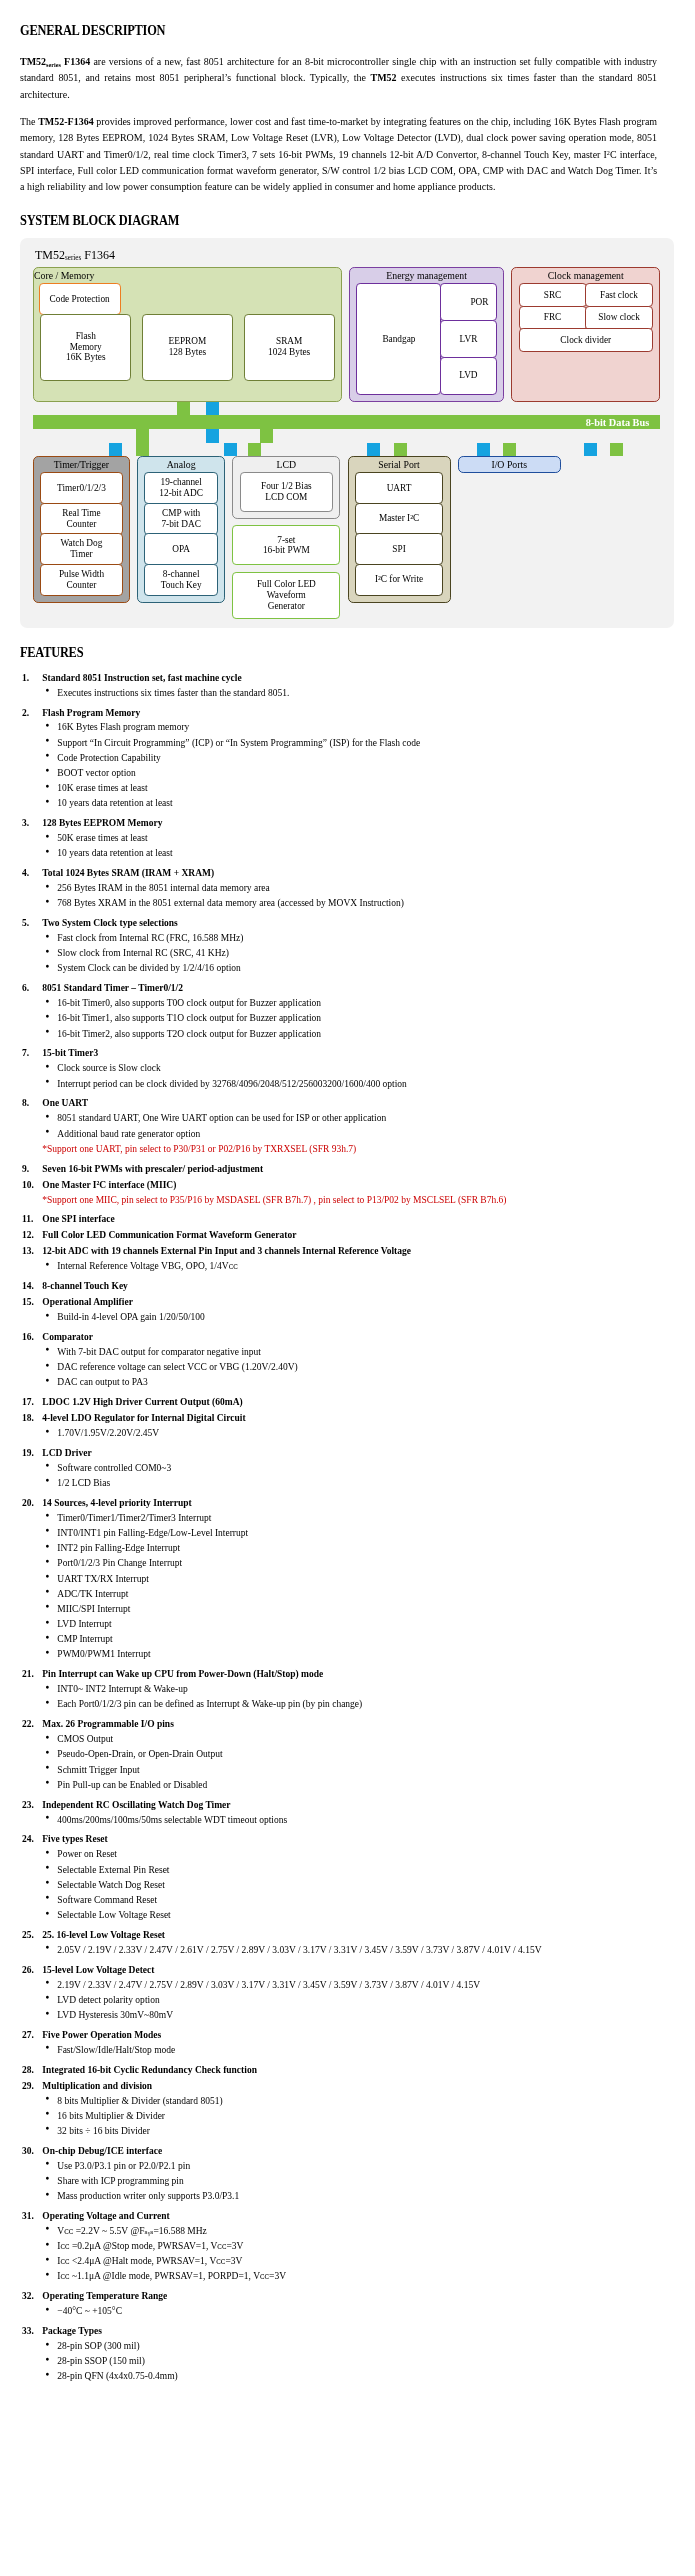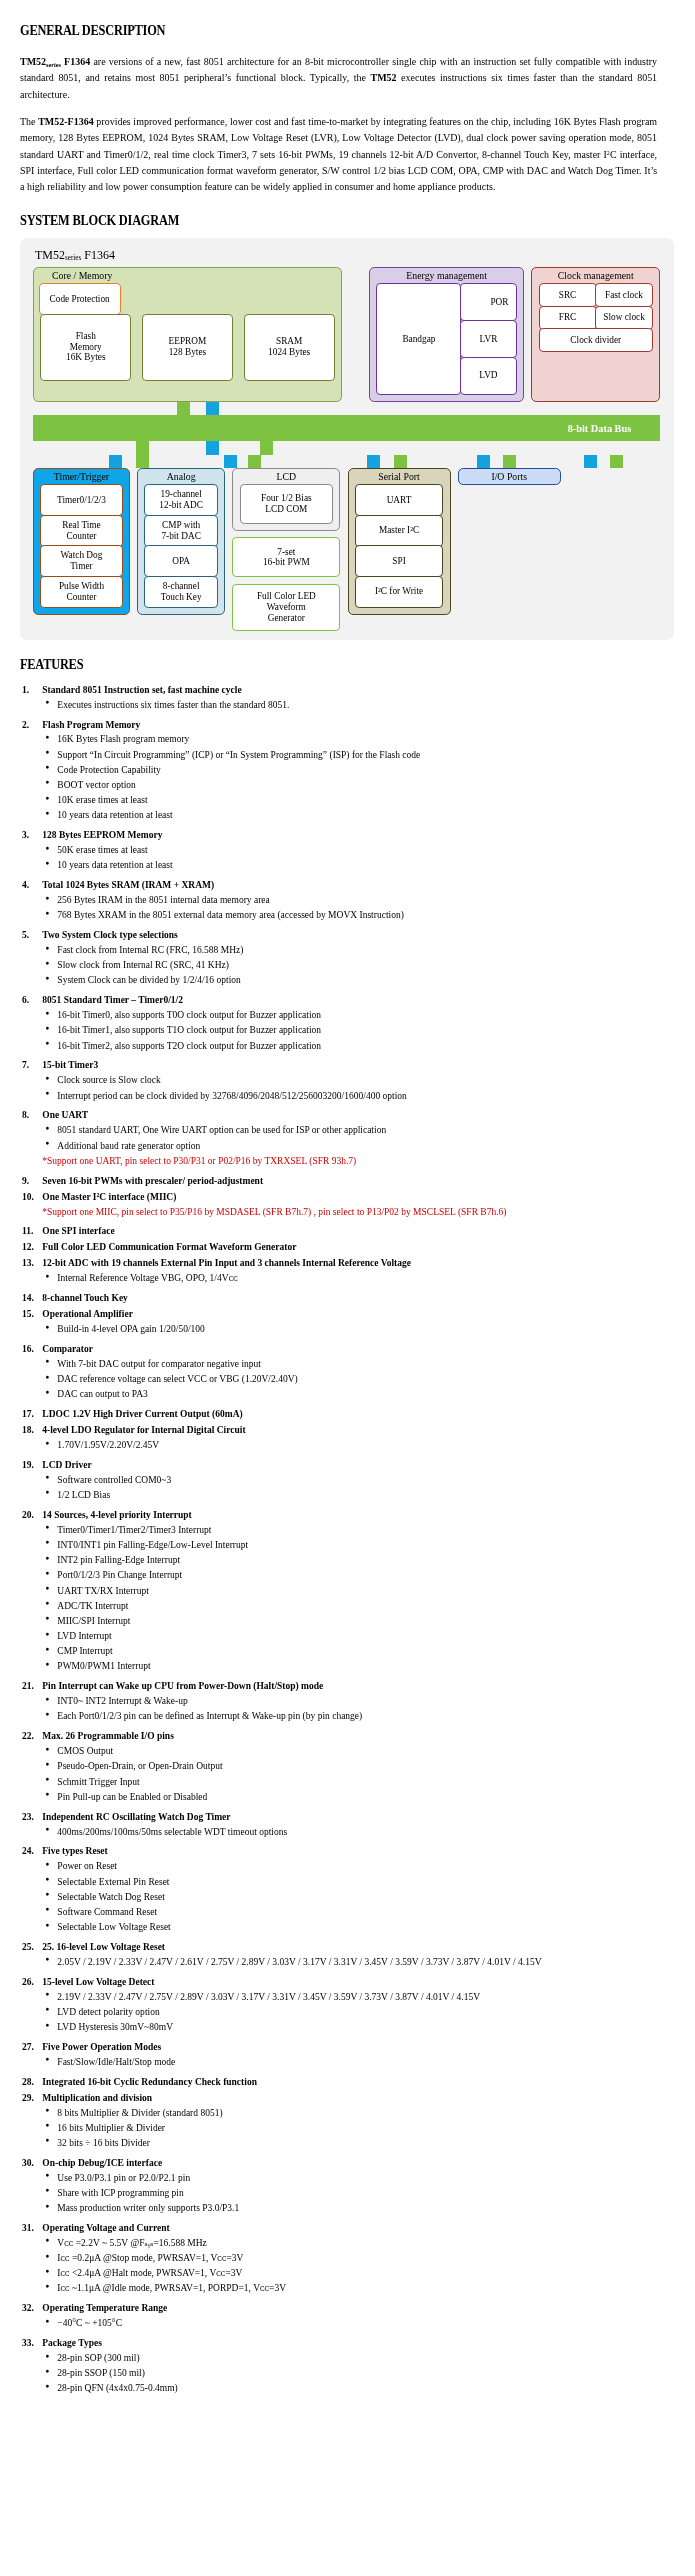--- a/index.html
+++ b/index.html
@@ -53,22 +53,22 @@
   .toprow { display: flex; gap: 7.2px; align-items: stretch; padding: 0 5.2px; }
 
   .grp { border-radius: 5.2px; position: relative; }
   .grp > .grp-label {
     text-align: center;
     font-size: 9.8px;
     padding: 2.6px 5.2px 1.5px 5.2px;
     line-height: 1.1;
   }
   .grp.core { background: #d5e2b5; border: 0.5px solid #8aa04f; flex: 0 0 309px; }
-  .grp.core > .grp-label { text-align: left; padding-left: 18px; }
-  .grp.energy { background: #d8cee8; border: 0.5px solid #7b3fa0; flex: 0 0 155px; margin-left: 20px; }
+  .grp.core > .grp-label { text-align: left; padding-left: 0; }
+  .grp.energy { background: #d8cee8; border: 0.5px solid #7b3fa0; flex: 0 0 155px; }
   .grp.clock  { background: #f0d3d0; border: 0.5px solid #9c3a2f; flex: 1 1 auto; }
 
   .cell {
     background: #ffffff;
     border-radius: 4.1px;
     display: flex; align-items: center; justify-content: center;
     text-align: center;
     font-size: 9.3px;
     line-height: 1.16;
   }
@@ -105,28 +105,28 @@
   .clock-row + .clock-row .cell { margin-top: -1.5px; }
   .clock-full .cell { flex: 1 1 100%; height: 24px; margin-top: -1.5px; }
 
   
   .bus-area { padding: 0 5.2px; }
   .stub-row { display: flex; height: 13.4px; position: relative; }
   .stub { position: absolute; top: 0; width: 13.4px; height: 13.4px; }
   .stub.g { background: #7ec242; }
   .stub.b { background: #15a3e0; }
   .bus {
-    height: 26px; display: flex; align-items: center; justify-content: flex-end;
-    color: #ffffff; font-weight: bold; font-size: 10.3px; padding-right: 29px;
+    height: 14px; display: flex; align-items: center; justify-content: flex-end;
+    color: #ffffff; font-weight: bold; font-size: 10.3px; padding-right: 11px;
   }
   .bus.data { background: #7ec242; }
   .bus.periph { background: #15a3e0; }
 
   .bottomrow { display: flex; gap: 7.2px; padding: 0 5.2px; align-items: flex-start; }
-  .grp.timer  { background: #0ea5e9; border: 0.5px solid #9a4a13; flex: 0 0 97px; }
+  .grp.timer  { background: #a3a3a3; border: 0.5px solid #9a4a13; flex: 0 0 97px; }
   .grp.analog { background: #cfe4ec; border: 0.5px solid #2c6277; flex: 0 0 88px; }
   .grp.lcdcol { flex: 0 0 108px; background: transparent; border: none; }
   .grp.lcd    { background: #efefef; border: 0.5px solid #8a8a8a; }
   .grp.pwmbox { background: transparent; border: none; padding-top: 6.2px; }
   .grp.serial { background: #d9d5bd; border: 0.5px solid #4a4420; flex: 0 0 103px; }
   .grp.io     { background: #ccdcf5; border: 0.5px solid #1f4e9c; flex: 0 0 103px; }
 
   .stack { padding: 0 6.2px 6.2px 6.2px; display: flex; flex-direction: column; }
   .stack .cell { height: 32px; padding: 1.5px; margin-top: -1.5px; }
   .stack .cell:first-child { margin-top: 0; }

